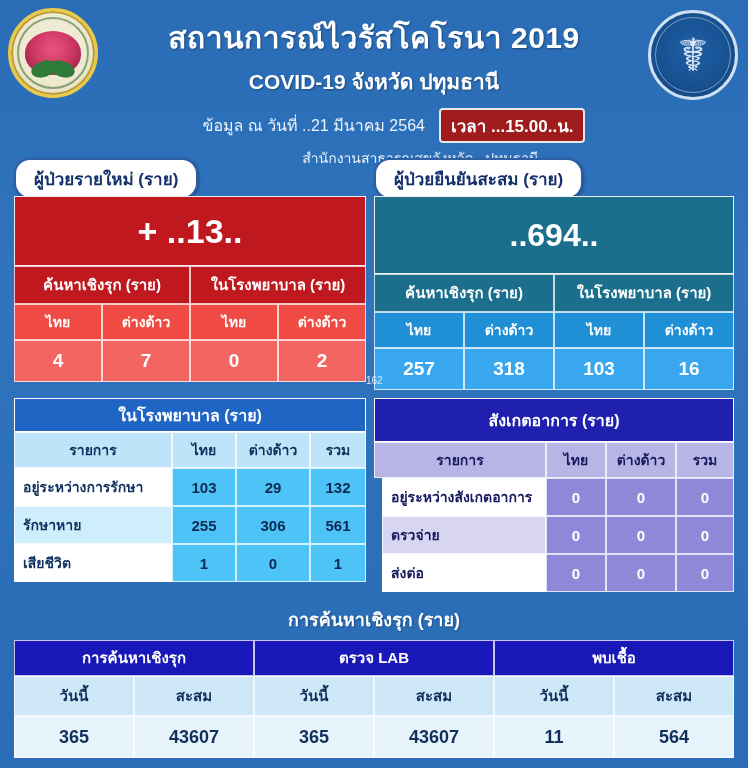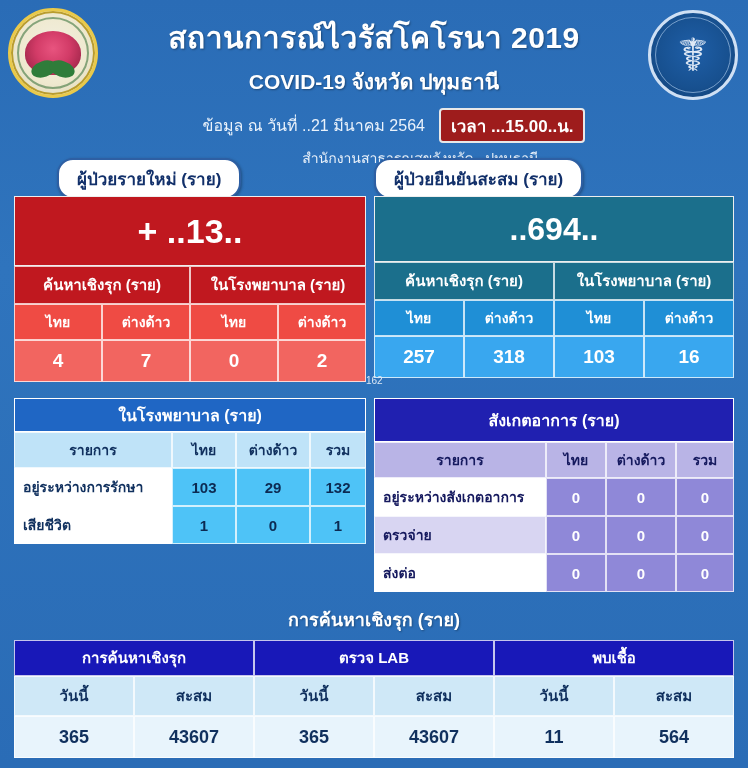--- a/index.html
+++ b/index.html
@@ -98,21 +98,21 @@
   }
   .red-sub .cell{background:#c0181f;height:38px;font-size:15px;font-weight:bold;}
   .red-head4{display:grid;grid-template-columns:1fr 1fr 1fr 1fr;}
   .red-head4 .cell{background:#ef4b44;height:36px;font-size:14px;font-weight:bold;}
   .red-val4{display:grid;grid-template-columns:1fr 1fr 1fr 1fr;}
   .red-val4 .cell{background:#f26560;height:42px;font-size:19px;font-weight:bold;}
 
   
   #cumulative{left:374px;top:196px;width:360px;}
   .tl-big{
-    background:#1b6f8c;height:66px;display:flex;align-items:center;justify-content:center;
+    background:#1b6f8c;height:78px;display:flex;align-items:center;justify-content:center;
     font-size:32px;font-weight:bold;border:1px solid #eee;box-sizing:border-box;
   }
   .tl-sub{display:grid;grid-template-columns:1fr 1fr;}
   .tl-sub .cell{background:#1b6f8c;height:38px;font-size:15px;font-weight:bold;}
   .tl-head4{display:grid;grid-template-columns:1fr 1fr 1fr 1fr;}
   .tl-head4 .cell{background:#1f8fd6;height:36px;font-size:14px;font-weight:bold;}
   .tl-val4{display:grid;grid-template-columns:1fr 1fr 1fr 1fr;}
   .tl-val4 .cell{background:#39a7ef;height:42px;font-size:19px;font-weight:bold;}
 
   .note162{position:absolute;left:366px;top:375px;font-size:10px;color:#dbe7f5;}
@@ -138,21 +138,21 @@
   
   #observe{left:374px;top:398px;width:360px;}
   .hdr-bar-p{
     background:#2020b0;height:44px;display:flex;align-items:center;justify-content:center;
     font-size:16px;font-weight:bold;border:1px solid #fff;box-sizing:border-box;
   }
   .p-cols{display:grid;grid-template-columns:172px 60px 70px 58px;}
   .p-cols .cell{height:36px;font-size:14px;font-weight:bold;background:#b9b4e6;color:#15195e;}
   .p-row{display:grid;grid-template-columns:172px 60px 70px 58px;}
   .p-row .cell{height:38px;font-size:15px;color:#15195e;font-weight:bold;}
-  .p-row .lbl{justify-content:flex-start;padding-left:8px;font-size:14px;}
+  .p-row .lbl{justify-content:flex-start;padding-left:8px;font-size:14px;margin-left:8px;}
   .q1 .cell{background:#ffffff;}
   .q1 .num{background:#8f88d8;color:#fff;}
   .q2 .cell{background:#d8d5f2;}
   .q2 .num{background:#8f88d8;color:#fff;}
   .q3 .cell{background:#ffffff;}
   .q3 .num{background:#8f88d8;color:#fff;}
 
   
   #bottom{left:14px;top:605px;width:720px;}
   .bottom-title{
@@ -187,21 +187,21 @@
     <div class="title1">สถานการณ์ไวรัสโคโรนา 2019</div>
     <div class="title2">COVID-19 จังหวัด ปทุมธานี</div>
 
     <div class="subrow">
       <div class="subdate">ข้อมูล ณ วันที่ ..21  มีนาคม 2564</div>
       <div class="timebox">เวลา ...15.00..น.</div>
     </div>
     <div class="office">สำนักงานสาธารณสุขจังหวัด...ปทุมธานี.......</div>
   </div>
 
-  <div class="panel" style="left:14px;top:158px;margin-left:43px;">
+  <div class="panel" style="left:14px;top:158px;">
     <span class="tag">ผู้ป่วยรายใหม่ (ราย)</span>
   </div>
 
   <div class="panel" id="newcases">
     <div class="red-big">+ ..13..</div>
     <div class="red-sub">
       <div class="cell">ค้นหาเชิงรุก (ราย)</div>
       <div class="cell">ในโรงพยาบาล (ราย)</div>
     </div>
     <div class="red-head4">
@@ -250,20 +250,26 @@
       <div class="cell">รายการ</div>
       <div class="cell">ไทย</div>
       <div class="cell">ต่างด้าว</div>
       <div class="cell">รวม</div>
     </div>
     <div class="h-row r1">
       <div class="cell lbl">อยู่ระหว่างการรักษา</div>
       <div class="cell num">103</div>
       <div class="cell num">29</div>
       <div class="cell num">132</div>
+    </div>
+    <div class="h-row r2">
+      <div class="cell lbl">รักษาหาย</div>
+      <div class="cell num">255</div>
+      <div class="cell num">306</div>
+      <div class="cell num">561</div>
     </div>
     <div class="h-row r3">
       <div class="cell lbl">เสียชีวิต</div>
       <div class="cell num">1</div>
       <div class="cell num">0</div>
       <div class="cell num">1</div>
     </div>
   </div>
 
   <div class="panel" id="observe">

